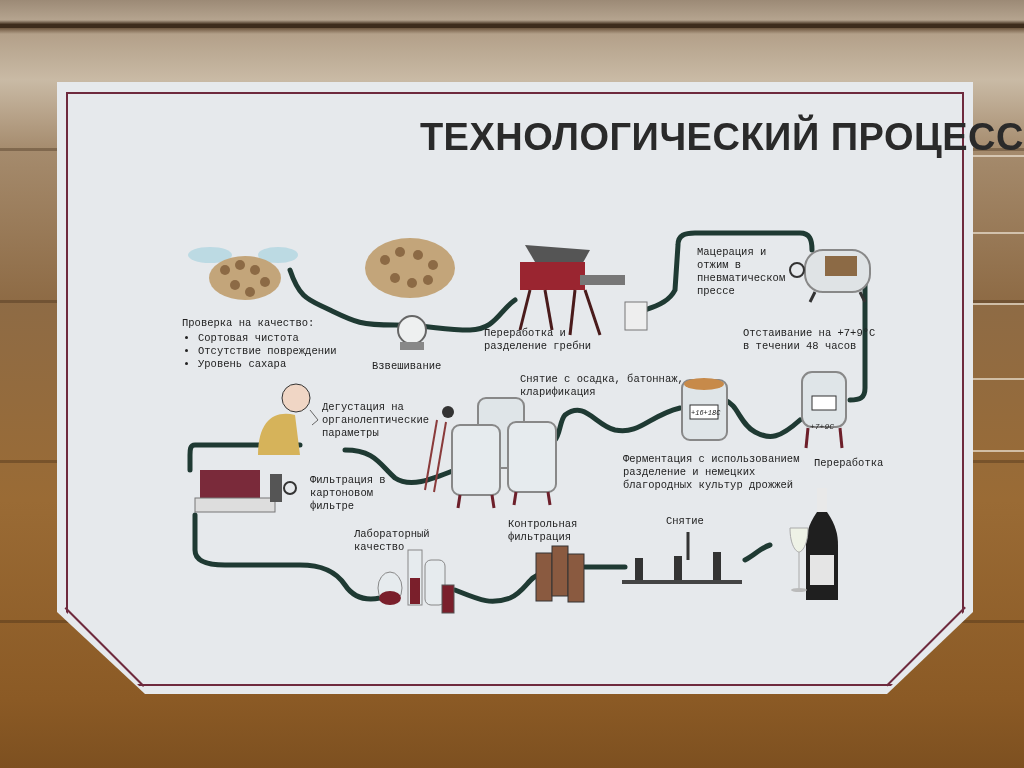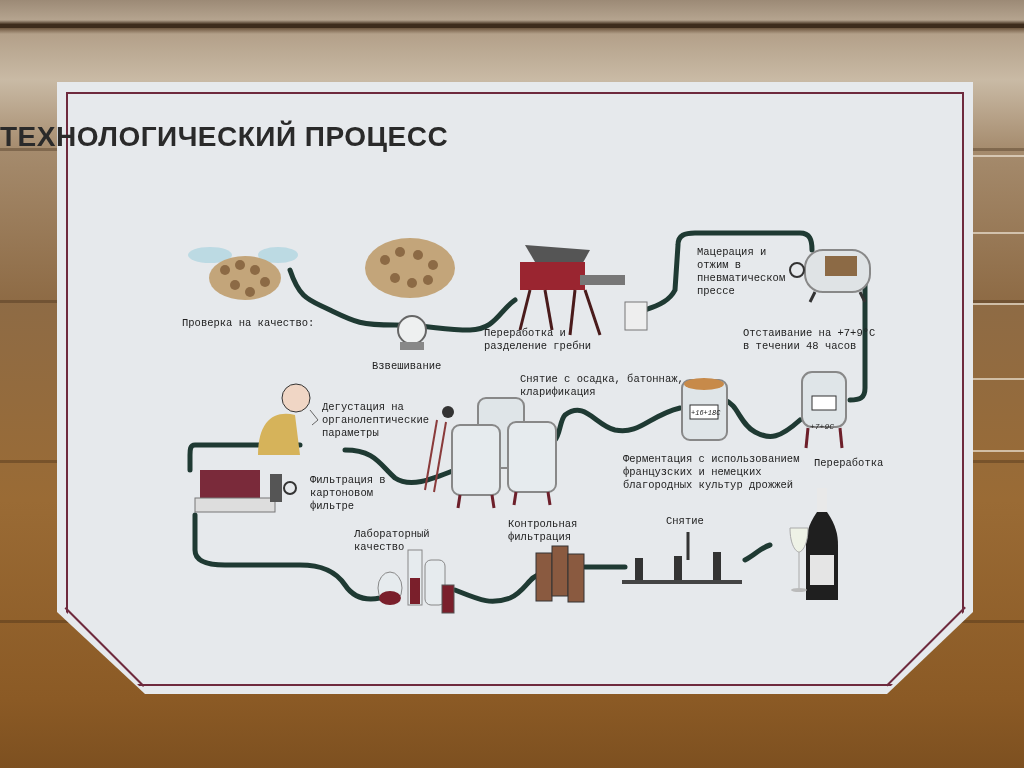--- a/index.html
+++ b/index.html
@@ -20,23 +20,23 @@
   .frame {
     position:absolute; left:66px; top:92px; width:898px; height:594px;
     border:2px solid #6e2a3d; box-sizing:border-box;
     clip-path: polygon(-5px -5px, calc(100% + 5px) -5px, calc(100% + 5px) 515px, 820px calc(100% + 5px), 78px calc(100% + 5px), -5px 515px);
   }
   .frame-diag {
     position:absolute; height:2px; background:#6e2a3d; transform-origin:0 0;
   }
 
   .title {
-    position:absolute; left:0; right:0; top:118px; text-align:left;
+    position:absolute; left:0; right:0; top:118px; text-align:right;
     font-family:"Liberation Sans", sans-serif; font-weight:bold;
-    color:#2a2a2a; font-size:28px; line-height:38px; letter-spacing:0.5px;
+    color:#2a2a2a; font-size:38px; line-height:38px; letter-spacing:0.5px;
   }
 
   .label {
     position:absolute; font-family:Liberation Mono, monospace; font-size:10.5px;
     line-height:13px; color:#222;
   }
   .label ul { margin:2px 0 0 0; padding-left:16px; }
   .label li { margin:0; }
 
   svg.pipes { position:absolute; left:0; top:0; }
@@ -210,20 +210,25 @@
     <line x1="799" y1="552" x2="799" y2="588" stroke="#aaa"></line>
     <ellipse cx="799" cy="590" rx="8" ry="2" fill="#bbb"></ellipse>
   </g>
 </svg>
 
 <div class="label" style="left:810px;top:420px;font-size:8px;font-style:italic">+7+9С</div>
 <div class="label" style="left:691px;top:407px;font-size:7px;font-style:italic">+16+18С</div>
 
 <div class="label" style="left:182px;top:317px">
   <div>Проверка на качество:</div>
+  <ul>
+    <li>Сортовая чистота</li>
+    <li>Отсутствие повреждении</li>
+    <li>Уровень сахара</li>
+  </ul>
 </div>
 
 <div class="label" style="left:372px;top:360px">Взвешивание</div>
 
 <div class="label" style="left:484px;top:327px">
   <div>Переработка и</div>
   <div>разделение гребни</div>
 </div>
 
 <div class="label" style="left:697px;top:246px">
@@ -235,21 +240,21 @@
 
 <div class="label" style="left:743px;top:327px">
   <div>Отстаивание на +7+9°С</div>
   <div>в течении 48 часов</div>
 </div>
 
 <div class="label" style="left:814px;top:457px">Переработка</div>
 
 <div class="label" style="left:623px;top:453px">
   <div>Ферментация с использованием</div>
-  <div>французских и немецких</div>
+  <div>разделение и немецких</div>
   <div>благородных культур дрожжей</div>
 </div>
 
 <div class="label" style="left:520px;top:373px">
   <div>Снятие с осадка, батоннаж,</div>
   <div>клариф​икация</div>
 </div>
 
 <div class="label" style="left:322px;top:401px">
   <div>Дегустация на</div>

